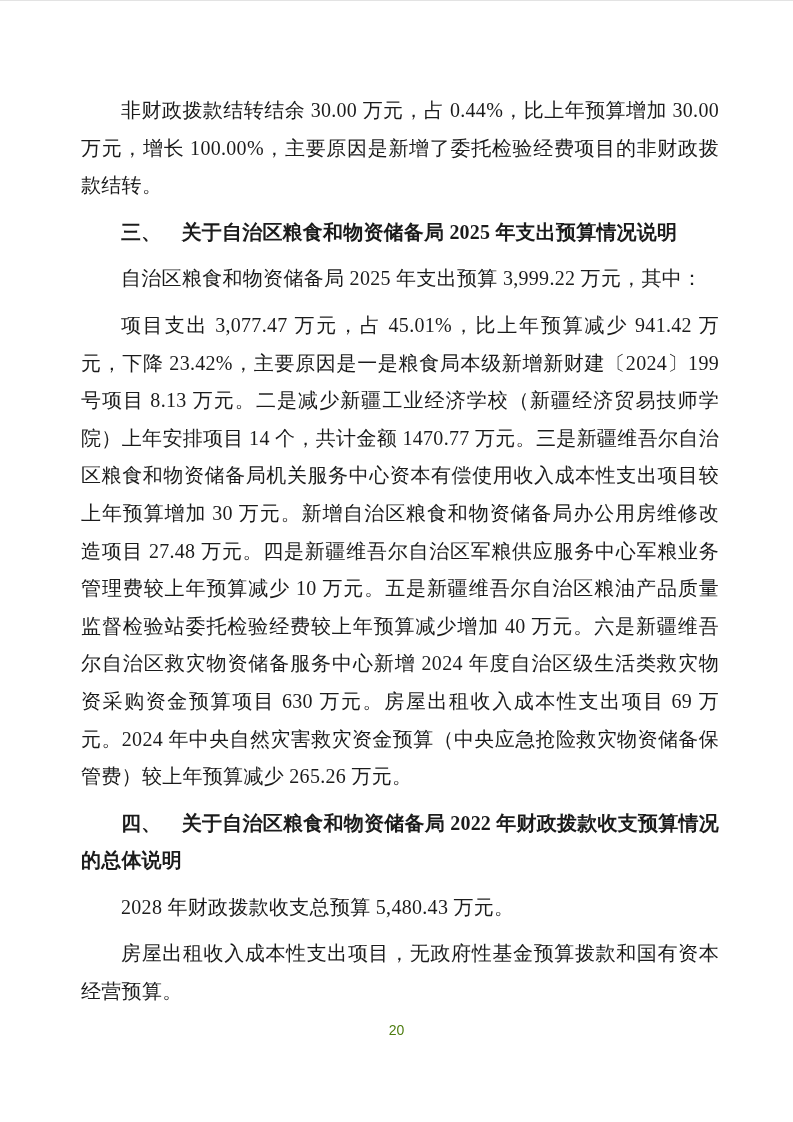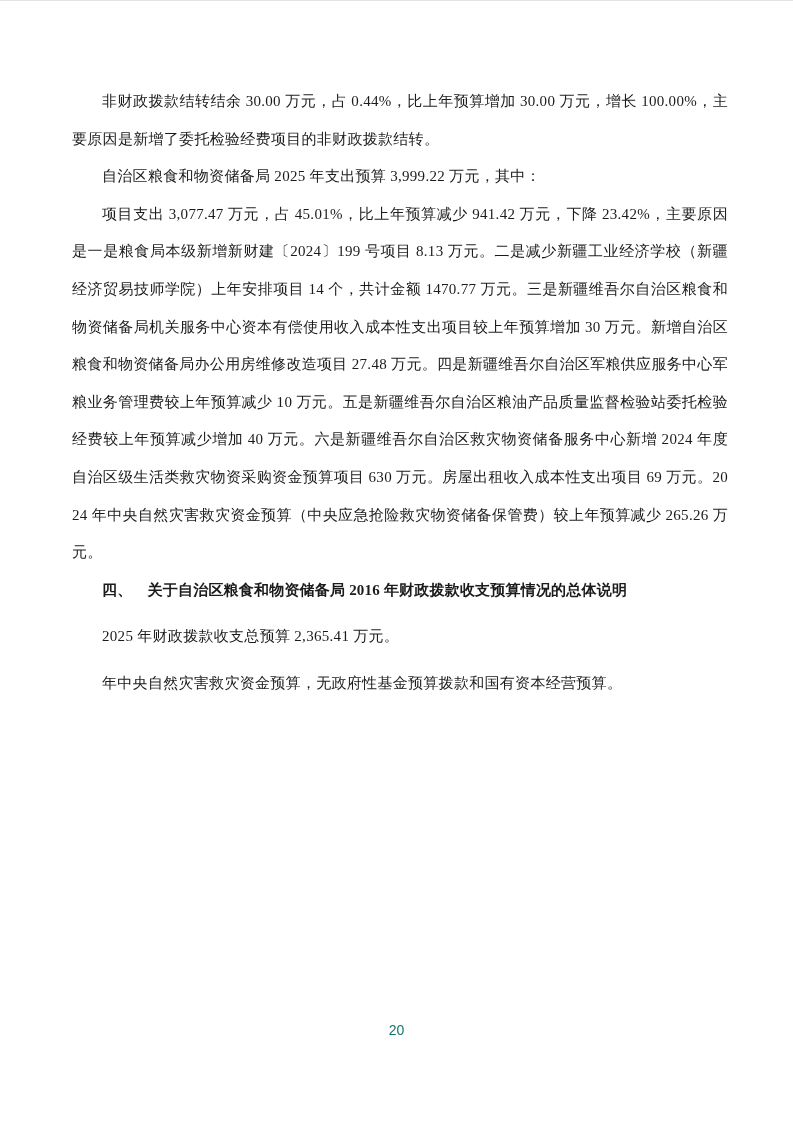--- a/index.html
+++ b/index.html
@@ -18,22 +18,22 @@
     border-top: 1px solid #e3e3e3;
     box-sizing: border-box;
   }
   .content {
     position: absolute;
     left: 72px;
     top: 82px;
     width: 656px;
   }
   p.para {
-    margin: 0;
-    font-size: 15px;
+    margin: 9px;
+    font-size: 20px;
     line-height: 37.6px;
     text-align: justify;
     text-justify: inter-ideograph;
     text-indent: 2em;
     letter-spacing: 0.3px;
     word-break: break-all;
   }
   p.heading {
     font-weight: bold;
     letter-spacing: 0.2px;
@@ -44,31 +44,32 @@
   .footer {
     position: absolute;
     left: 0;
     top: 1020px;
     width: 100%;
     text-align: center;
   }
   .page-number {
     font-size: 14px;
     font-family: "Liberation Sans", "DejaVu Sans", sans-serif;
-    color: #0f766e;
+    color: #4d7c0f;
   }
 </style>
 </head>
 <body>
 
 <div class="page">
   <div class="content">
     <p class="para">非财政拨款结转结余 30.00 万元，占 0.44%，比上年预算增加 30.00 万元，增长 100.00%，主要原因是新增了委托检验经费项目的非财政拨款结转。</p>
+    <p class="para heading">三、　关于自治区粮食和物资储备局 2025 年支出预算情况说明</p>
     <p class="para">自治区粮食和物资储备局 2025 年支出预算 3,999.22 万元，其中：</p>
     <p class="para">项目支出 3,077.47 万元，占 45.01%，比上年预算减少 941.42 万元，下降 23.42%，主要原因是一是粮食局本级新增新财建〔2024〕199 号项目 8.13 万元。二是减少新疆工业经济学校（新疆经济贸易技师学院）上年安排项目 14 个，共计金额 1470.77 万元。三是新疆维吾尔自治区粮食和物资储备局机关服务中心资本有偿使用收入成本性支出项目较上年预算增加 30 万元。新增自治区粮食和物资储备局办公用房维修改造项目 27.48 万元。四是新疆维吾尔自治区军粮供应服务中心军粮业务管理费较上年预算减少 10 万元。五是新疆维吾尔自治区粮油产品质量监督检验站委托检验经费较上年预算减少增加 40 万元。六是新疆维吾尔自治区救灾物资储备服务中心新增 2024 年度自治区级生活类救灾物资采购资金预算项目 630 万元。房屋出租收入成本性支出项目 69 万元。2024 年中央自然灾害救灾资金预算（中央应急抢险救灾物资储备保管费）较上年预算减少 265.26 万元。</p>
-    <p class="para heading">四、　关于自治区粮食和物资储备局 2016 年财政拨款收支预算情况的总体说明</p>
-    <p class="para spaced">2025 年财政拨款收支总预算 2,365.41 万元。</p>
-    <p class="para spaced">年中央自然灾害救灾资金预算，无政府性基金预算拨款和国有资本经营预算。</p>
+    <p class="para heading">四、　关于自治区粮食和物资储备局 2022 年财政拨款收支预算情况的总体说明</p>
+    <p class="para spaced">2028 年财政拨款收支总预算 5,480.43 万元。</p>
+    <p class="para spaced">房屋出租收入成本性支出项目，无政府性基金预算拨款和国有资本经营预算。</p>
   </div>
   <div class="footer">
     <span class="page-number">20</span>
   </div>
 </div>
 
 </body></html>

